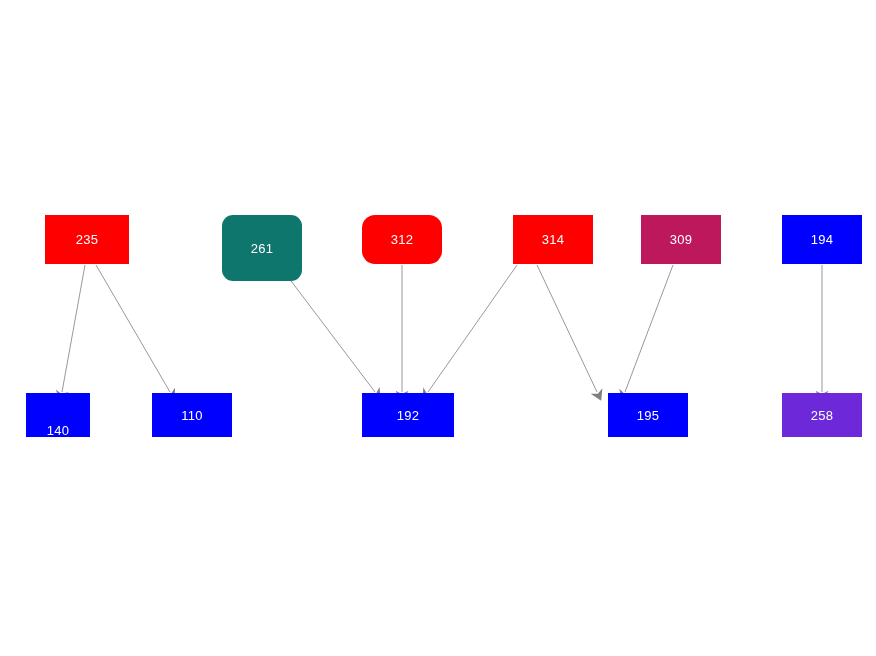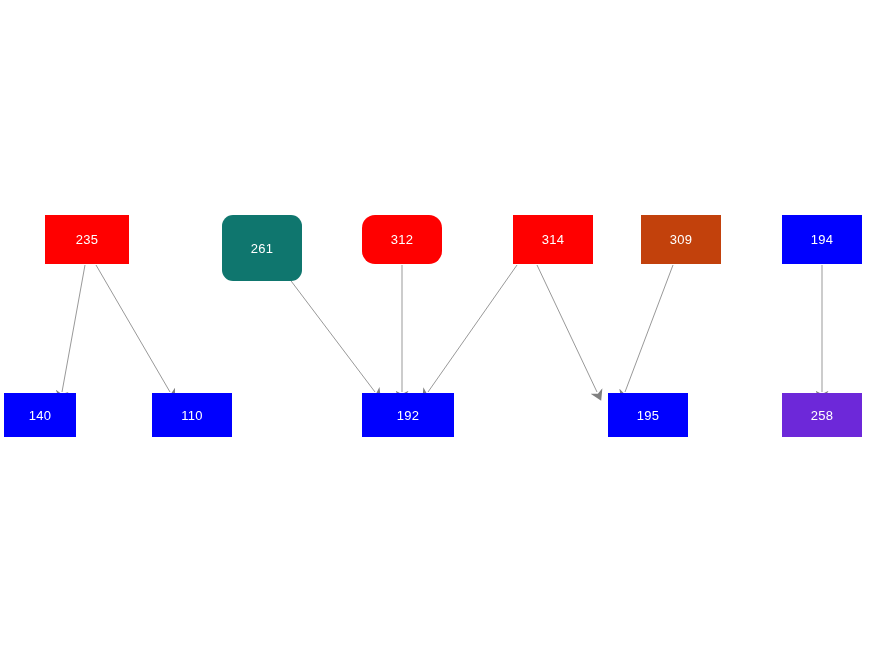--- a/index.html
+++ b/index.html
@@ -75,27 +75,27 @@
       </div>
       <div class="node" style="left: 222px; top: 215px; width: 80px; height: 66px; background: #0f766e; border-radius: 11px;">
         <span class="node-label">261</span>
       </div>
       <div class="node" style="left: 362px; top: 215px; width: 80px; height: 49px; background: rgb(255, 0, 0); border-radius: 13px;">
         <span class="node-label">312</span>
       </div>
       <div class="node" style="left: 501px; top: 215px; width: 80px; height: 49px; background: rgb(255, 0, 0); margin-left: 12px;">
         <span class="node-label">314</span>
       </div>
-      <div class="node" style="left: 641px; top: 215px; width: 80px; height: 49px; background: #c2410c;">
+      <div class="node" style="left: 641px; top: 215px; width: 80px; height: 49px; background: #be185d;">
         <span class="node-label">309</span>
       </div>
       <div class="node" style="left: 782px; top: 215px; width: 80px; height: 49px; background: rgb(0, 0, 255); justify-content: center;">
         <span class="node-label">194</span>
       </div>
-      <div class="node" style="left: 4px; top: 393px; width: 72px; height: 44px; background: rgb(0, 0, 255);">
+      <div class="node" style="left: 26px; top: 393px; width: 64px; height: 44px; background: rgb(0, 0, 255); align-items: flex-end;">
         <span class="node-label">140</span>
       </div>
       <div class="node" style="left: 152px; top: 393px; width: 80px; height: 44px; background: rgb(0, 0, 255);">
         <span class="node-label">110</span>
       </div>
       <div class="node" style="left: 362px; top: 393px; width: 92px; height: 44px; background: rgb(0, 0, 255);">
         <span class="node-label">192</span>
       </div>
       <div class="node" style="left: 572px; top: 393px; width: 80px; height: 44px; background: rgb(0, 0, 255); margin-left: 36px;">
         <span class="node-label">195</span>

